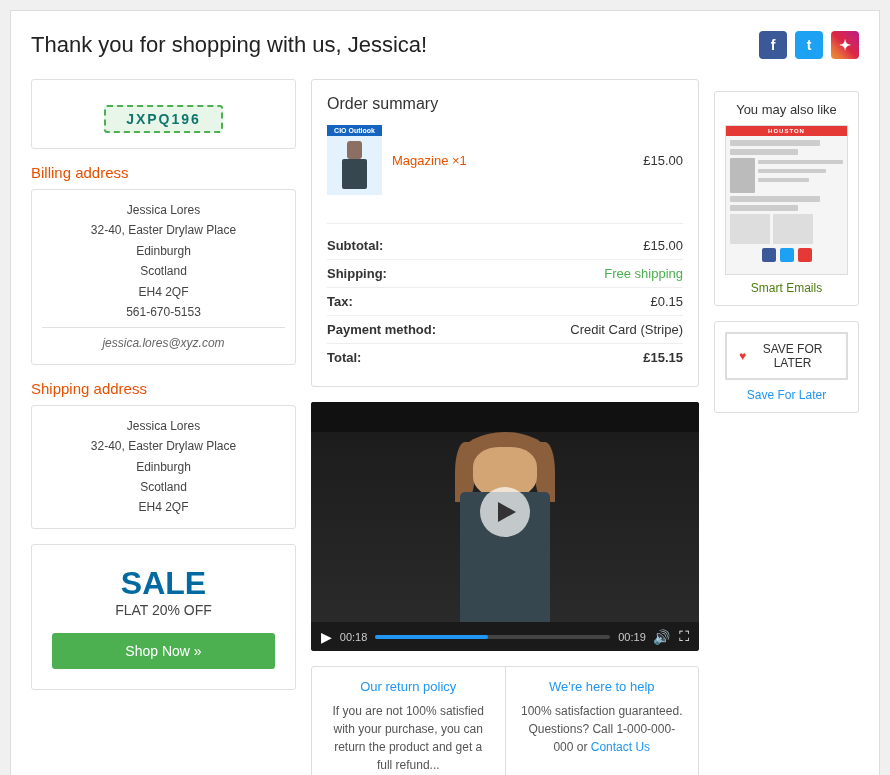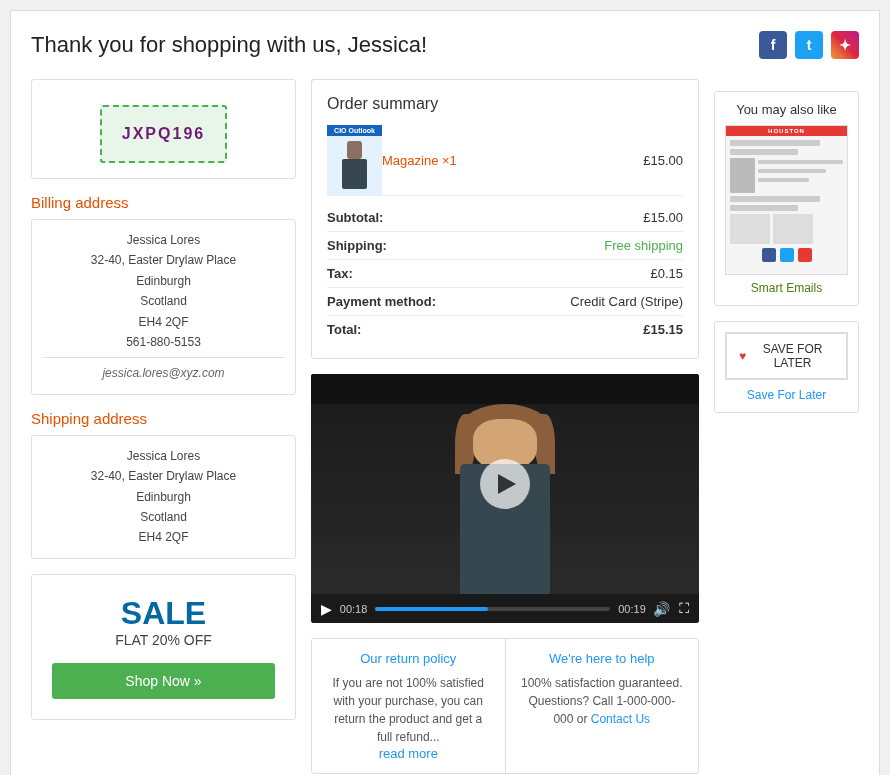--- a/index.html
+++ b/index.html
@@ -9,33 +9,33 @@
     .page-title { font-size: 22px; font-weight: normal; color: #222; }
     .social-icons { display: flex; gap: 8px; }
     .social-icon { width: 28px; height: 28px; border-radius: 4px; display: flex; align-items: center; justify-content: center; color: #fff; font-weight: bold; font-size: 14px; cursor: pointer; }
     .facebook-icon { background: #3b5998; }
     .twitter-icon { background: #1da1f2; }
     .instagram-icon { background: linear-gradient(45deg, #f09433, #e6683c, #dc2743, #cc2366, #bc1888); }
     .left-sidebar { width: 265px; flex-shrink: 0; display: flex; flex-direction: column; gap: 15px; }
     .coupon-box { border: 1px solid #e0e0e0; padding: 15px; text-align: center; border-radius: 3px; }
     .coupon-text { color: #555; font-size: 13px; line-height: 1.5; }
     .coupon-link { color: #2196f3; }
-    .coupon-code { border: 2px dashed #4caf50; color: #701a75; font-size: 16px; font-weight: bold; padding: 18px 20px; margin-top: 10px; display: inline-block; background: #e8f5e9; border-radius: 3px; letter-spacing: 2px; }
+    .coupon-code { border: 2px dashed #4caf50; color: #0f766e; font-size: 14px; font-weight: bold; padding: 4px 20px; margin-top: 10px; display: inline-block; background: #e8f5e9; border-radius: 3px; letter-spacing: 2px; }
     .billing-section h3, .shipping-section h3 { color: #e65100; font-size: 15px; margin-bottom: 8px; font-weight: normal; }
     .address-box { border: 1px solid #e0e0e0; padding: 10px; border-radius: 3px; text-align: center; }
     .address-box p { color: #444; line-height: 1.7; font-size: 12px; }
     .address-box .email { color: #666; font-style: italic; margin-top: 5px; border-top: 1px solid #e0e0e0; padding-top: 5px; }
     .sale-box { border: 1px solid #e0e0e0; padding: 20px; text-align: center; border-radius: 3px; }
     .sale-title { font-size: 32px; font-weight: bold; color: #0369a1; }
     .sale-subtitle { font-size: 14px; color: #444; margin-bottom: 15px; }
     .shop-now-btn { background: #4caf50; color: #fff; border: none; padding: 10px 25px; font-size: 14px; cursor: pointer; border-radius: 3px; width: 100%; }
     .right-content { flex: 1; display: flex; flex-direction: column; gap: 15px; }
     .order-summary { border: 1px solid #ddd; border-radius: 3px; padding: 15px; }
     .order-summary h2 { font-size: 16px; font-weight: normal; color: #333; margin-bottom: 12px; }
-    .order-item { display: flex; align-items: center; padding-bottom: 0; border-bottom: 1px solid #eee; margin-bottom: 8px; }
+    .order-item { display: flex; align-items: center; gap: 10px; padding-bottom: 28px; border-bottom: 1px solid #eee; margin-bottom: 8px; }
     .magazine-cover { width: 55px; height: 70px; background: #1565c0; position: relative; display: flex; flex-direction: column; overflow: hidden; }
     .magazine-header { background: #1565c0; color: #fff; font-size: 7px; font-weight: bold; padding: 2px 3px; text-align: center; }
     .magazine-body { flex: 1; background: #e3f2fd; display: flex; align-items: center; justify-content: center; }
     .order-item-name { color: #e65100; font-size: 13px; }
     .order-item-price { margin-left: auto; color: #333; font-size: 13px; }
     .summary-row { display: flex; justify-content: space-between; padding: 6px 0; border-bottom: 1px solid #eee; font-size: 13px; }
     .summary-row:last-child { border-bottom: none; }
     .summary-label { color: #333; font-weight: bold; }
     .summary-value { color: #333; }
     .free-shipping { color: #4caf50; }
@@ -96,21 +96,21 @@
       </div>
 
       <div class="billing-section">
         <h3>Billing address</h3>
         <div class="address-box">
           <p>Jessica Lores</p>
           <p>32-40, Easter Drylaw Place</p>
           <p>Edinburgh</p>
           <p>Scotland</p>
           <p>EH4 2QF</p>
-          <p>561-880-5153</p>
+          <p>561-670-5153</p>
           <p class="email">jessica.lores@xyz.com</p>
         </div>
       </div>
 
       <div class="shipping-section">
         <h3>Shipping address</h3>
         <div class="address-box">
           <p>Jessica Lores</p>
           <p>32-40, Easter Drylaw Place</p>
           <p>Edinburgh</p>

